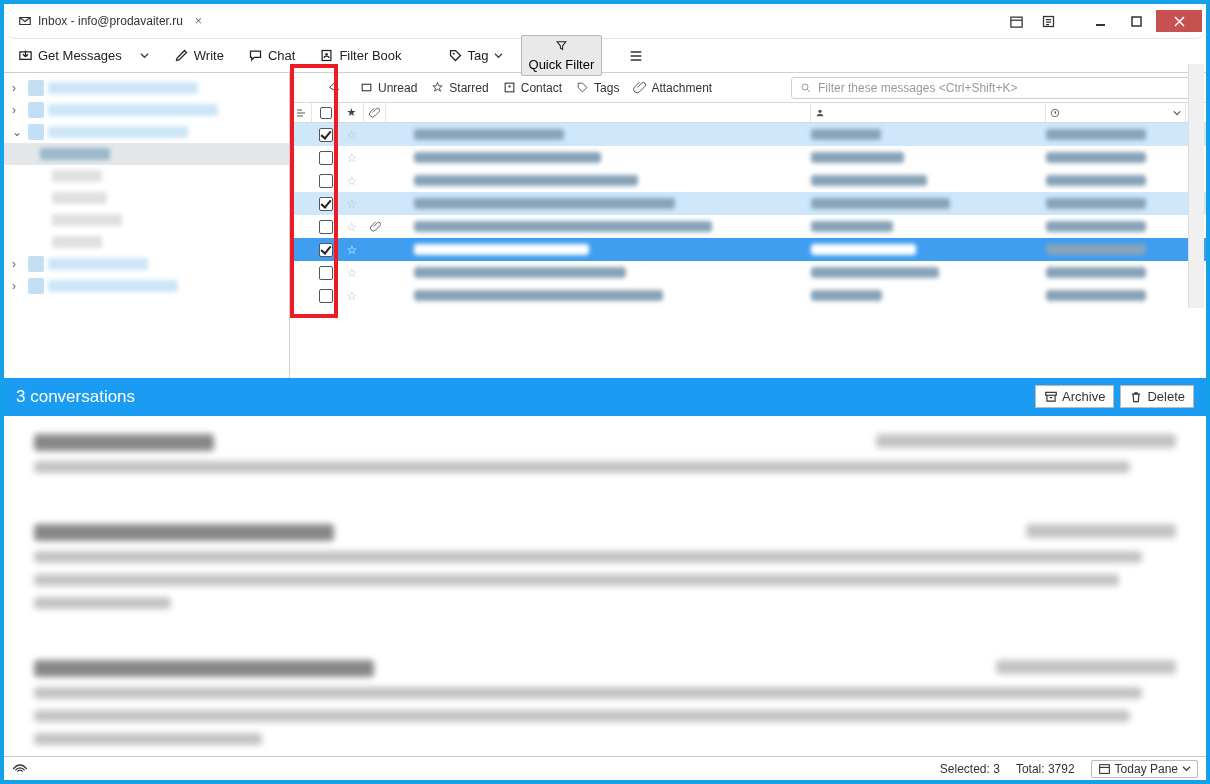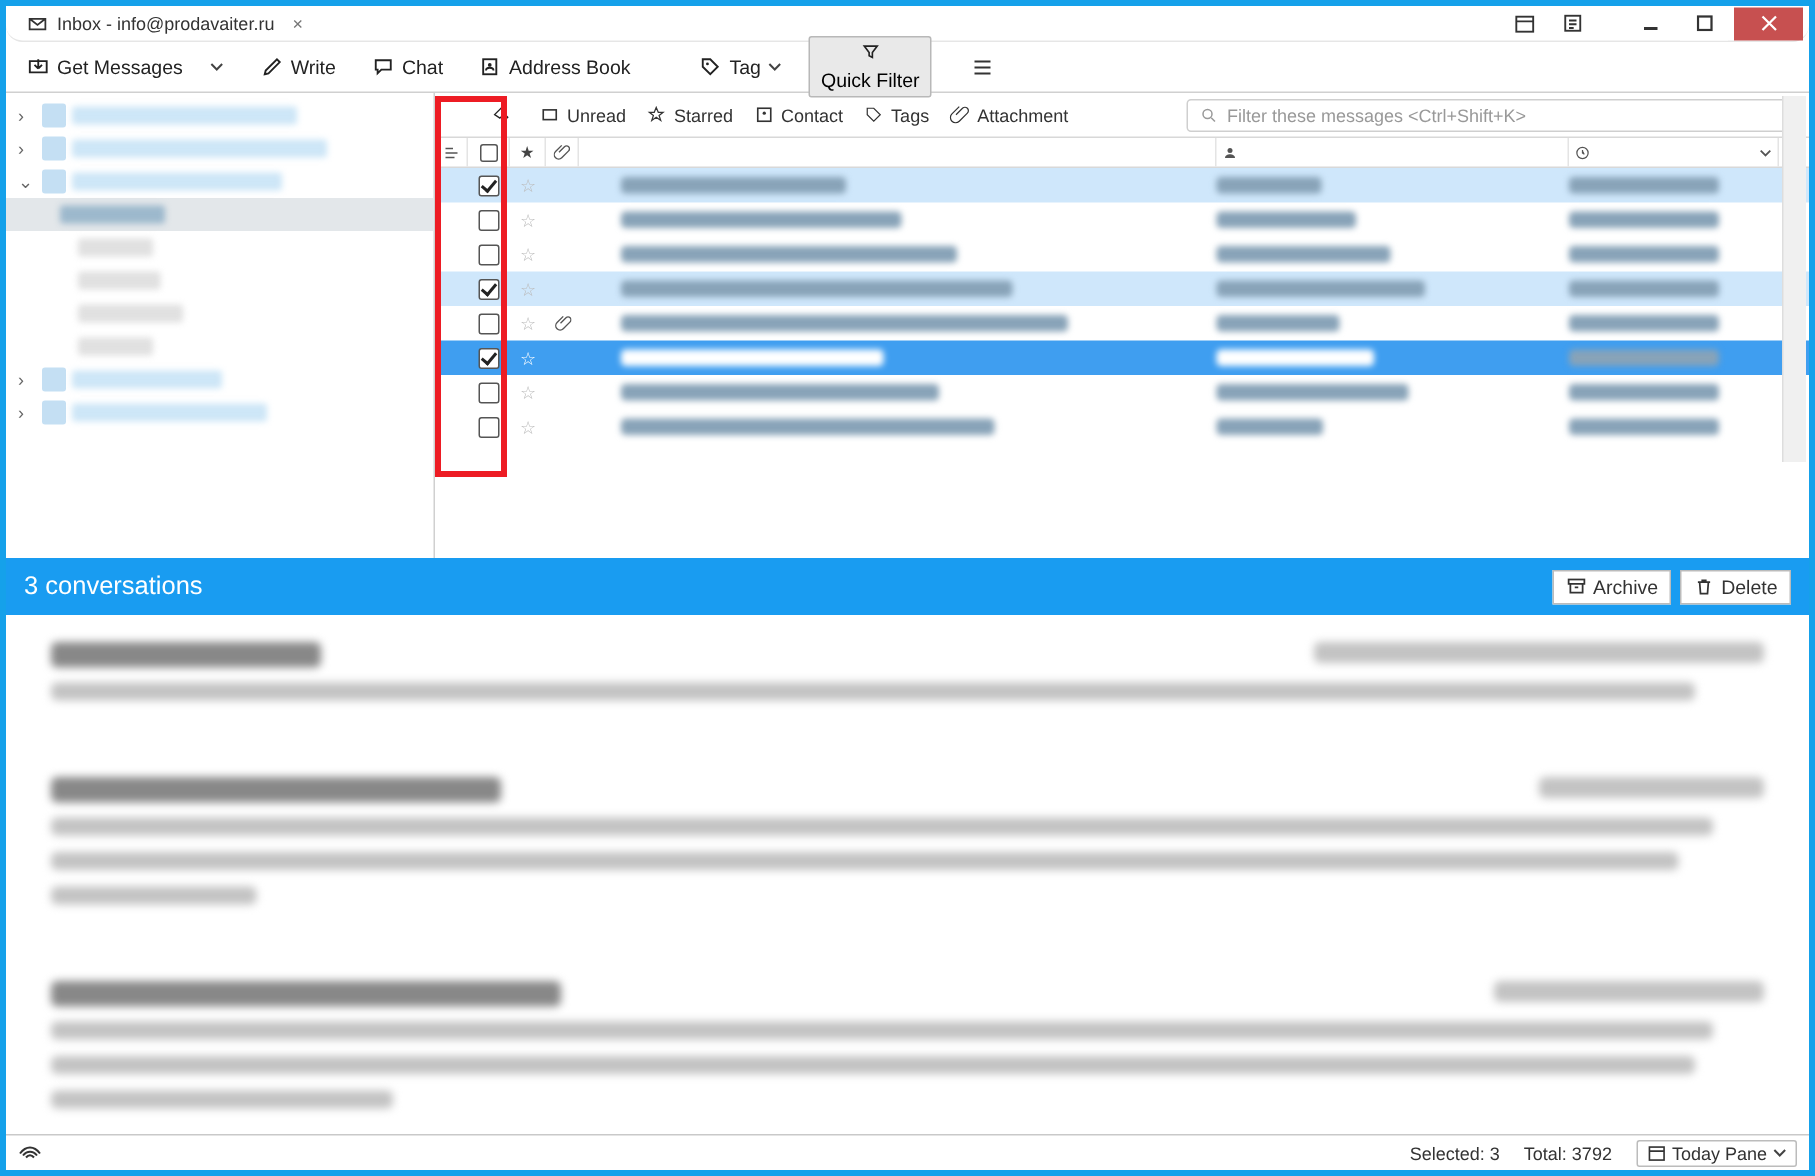--- a/index.html
+++ b/index.html
@@ -1,21 +1,21 @@
 <!DOCTYPE html>
 <html><head>
 <meta charset="utf-8">
 <style>
 * { margin: 0; padding: 0; box-sizing: border-box; font-family: "Segoe UI", Tahoma, sans-serif; }
 html, body { height: 100%; }
 body { background: #15a1ea; display: flex; flex-direction: column; font-size: 13px; }
 
 .window { position: absolute; left: 2px; top: 2px; right: 2px; bottom: 2px; background: #fff; display: flex; flex-direction: column; border: 2px solid #15a1ea; }
 
-.titlebar { height: 24px; background: #fff; display: flex; align-items: center; padding: 0 4px; border-bottom: 1px solid #e6e6e6; border-radius: 11px; }
+.titlebar { height: 35px; background: #fff; display: flex; align-items: center; padding: 0 4px; border-bottom: 1px solid #e6e6e6; border-radius: 11px; }
 .titlebar-tab { display: flex; align-items: center; gap: 6px; margin-left: 4px; padding: 2px 6px; font-size: 12px; color: #333; }
 .titlebar-tab svg { flex-shrink: 0; }
 .titlebar-spacer { flex: 1; }
 .titlebar-btns { display: flex; gap: 4px; align-items: center; }
 .tr-icon { width: 28px; height: 22px; display: flex; align-items: center; justify-content: center; color: #333; }
 .win-btn { width: 32px; height: 22px; display: flex; align-items: center; justify-content: center; color: #333; }
 .win-close { background: #c75050; color: #fff; width: 46px; }
 .win-max { background: #fff; }
 
 .toolbar { height: 34px; display: flex; align-items: center; gap: 12px; padding: 0 8px; border-bottom: 1px solid #d0d0d0; }
@@ -158,21 +158,21 @@
           <path d="M4 5h16v10H10l-4 4V15H4z" fill="none" stroke="#222" stroke-width="2"></path>
         </svg>
       <span>Chat</span>
     </div>
     <div class="t-btn">
       <svg width="15" height="15" viewBox="0 0 24 24">
           <rect x="5" y="4" width="14" height="16" fill="none" stroke="#222" stroke-width="2"></rect>
           <circle cx="12" cy="10" r="2" fill="#222"></circle>
           <path d="M8 16c0-2 2-3 4-3s4 1 4 3" fill="none" stroke="#222" stroke-width="2"></path>
         </svg>
-      <span>Address Book</span>
+      <span>Filter Book</span>
     </div>
     <div style="width:10px;"></div>
     <div class="t-btn">
       <svg width="15" height="15" viewBox="0 0 24 24">
           <path d="M4 4h8l8 8-8 8-8-8z" fill="none" stroke="#222" stroke-width="2"></path>
           <circle cx="9" cy="9" r="1.5" fill="#222"></circle>
         </svg>
       <span>Tag</span>
       <svg width="9" height="9" viewBox="0 0 10 10">
           <path d="M1 3l4 4 4-4" fill="none" stroke="#444" stroke-width="1.5"></path>

